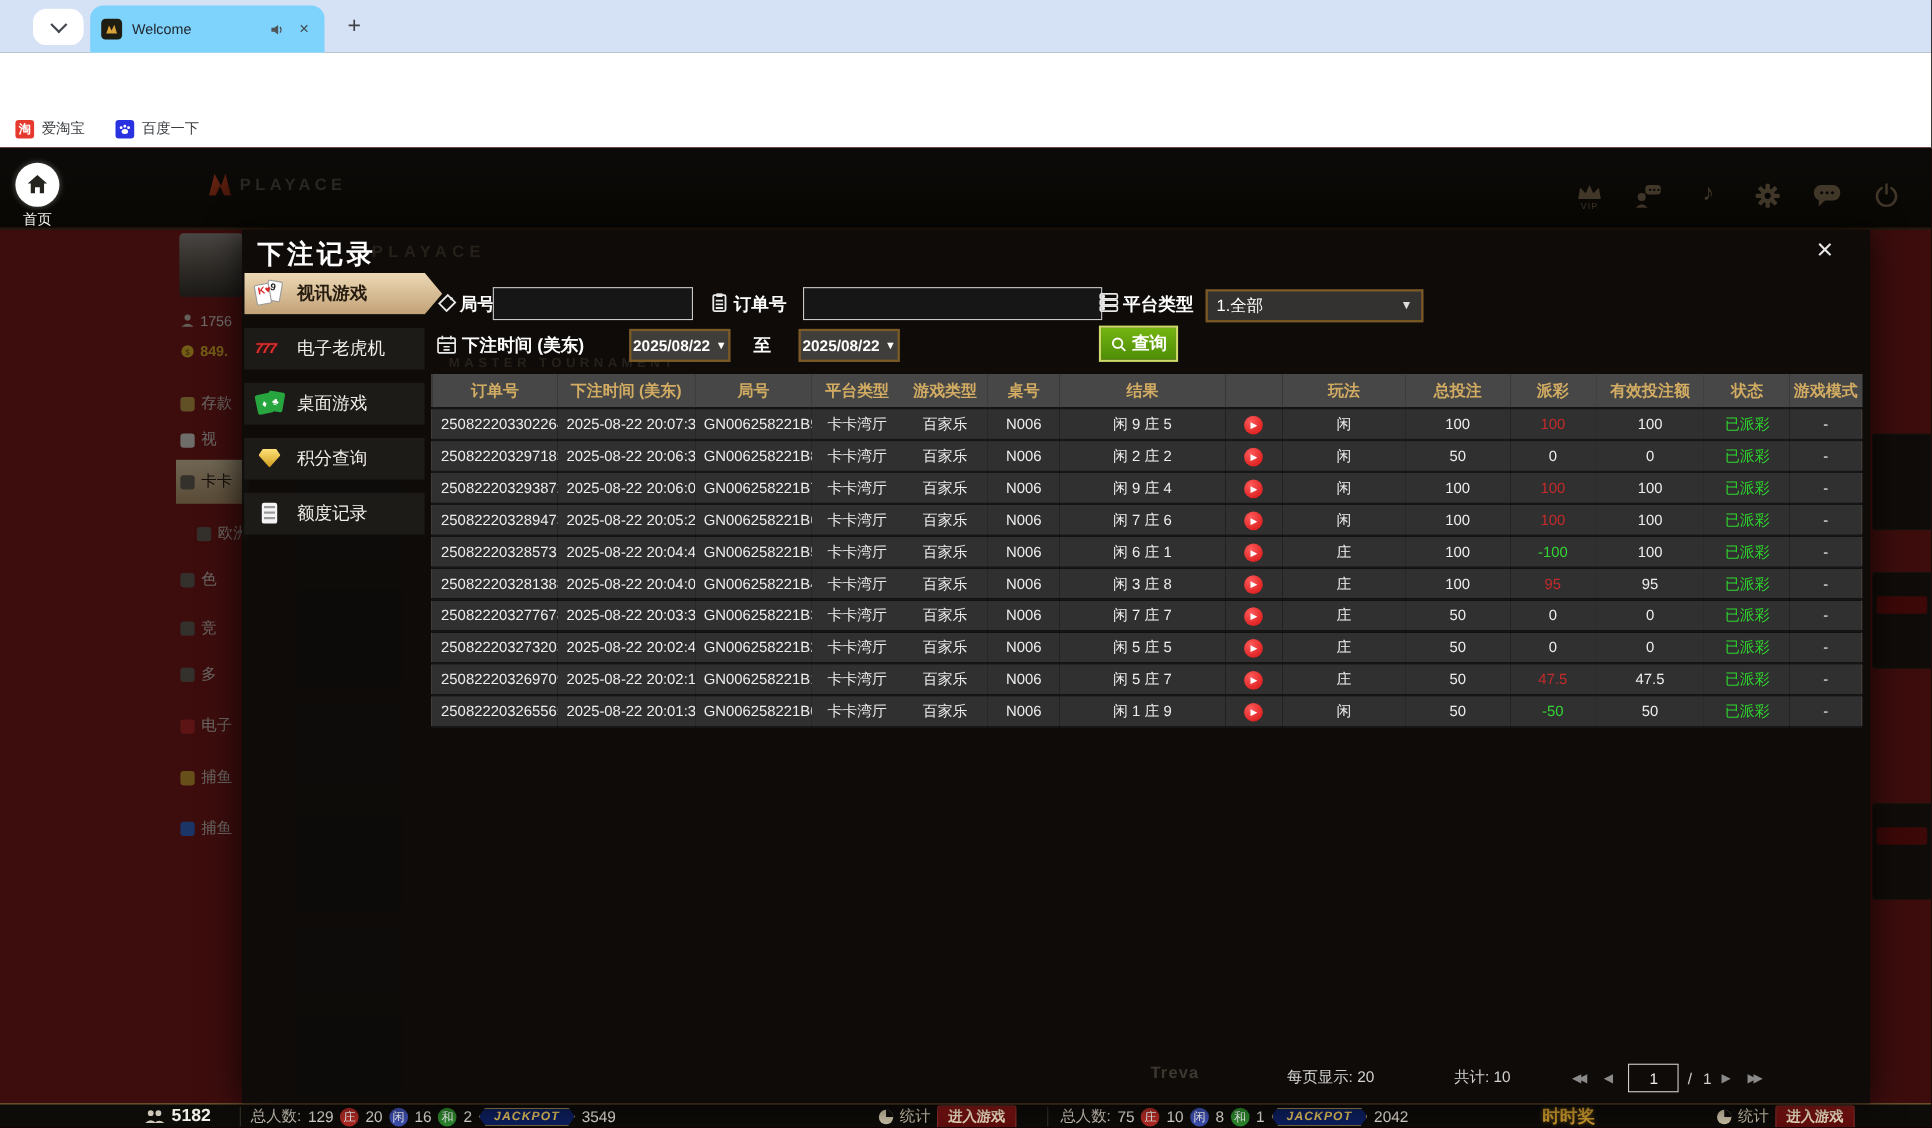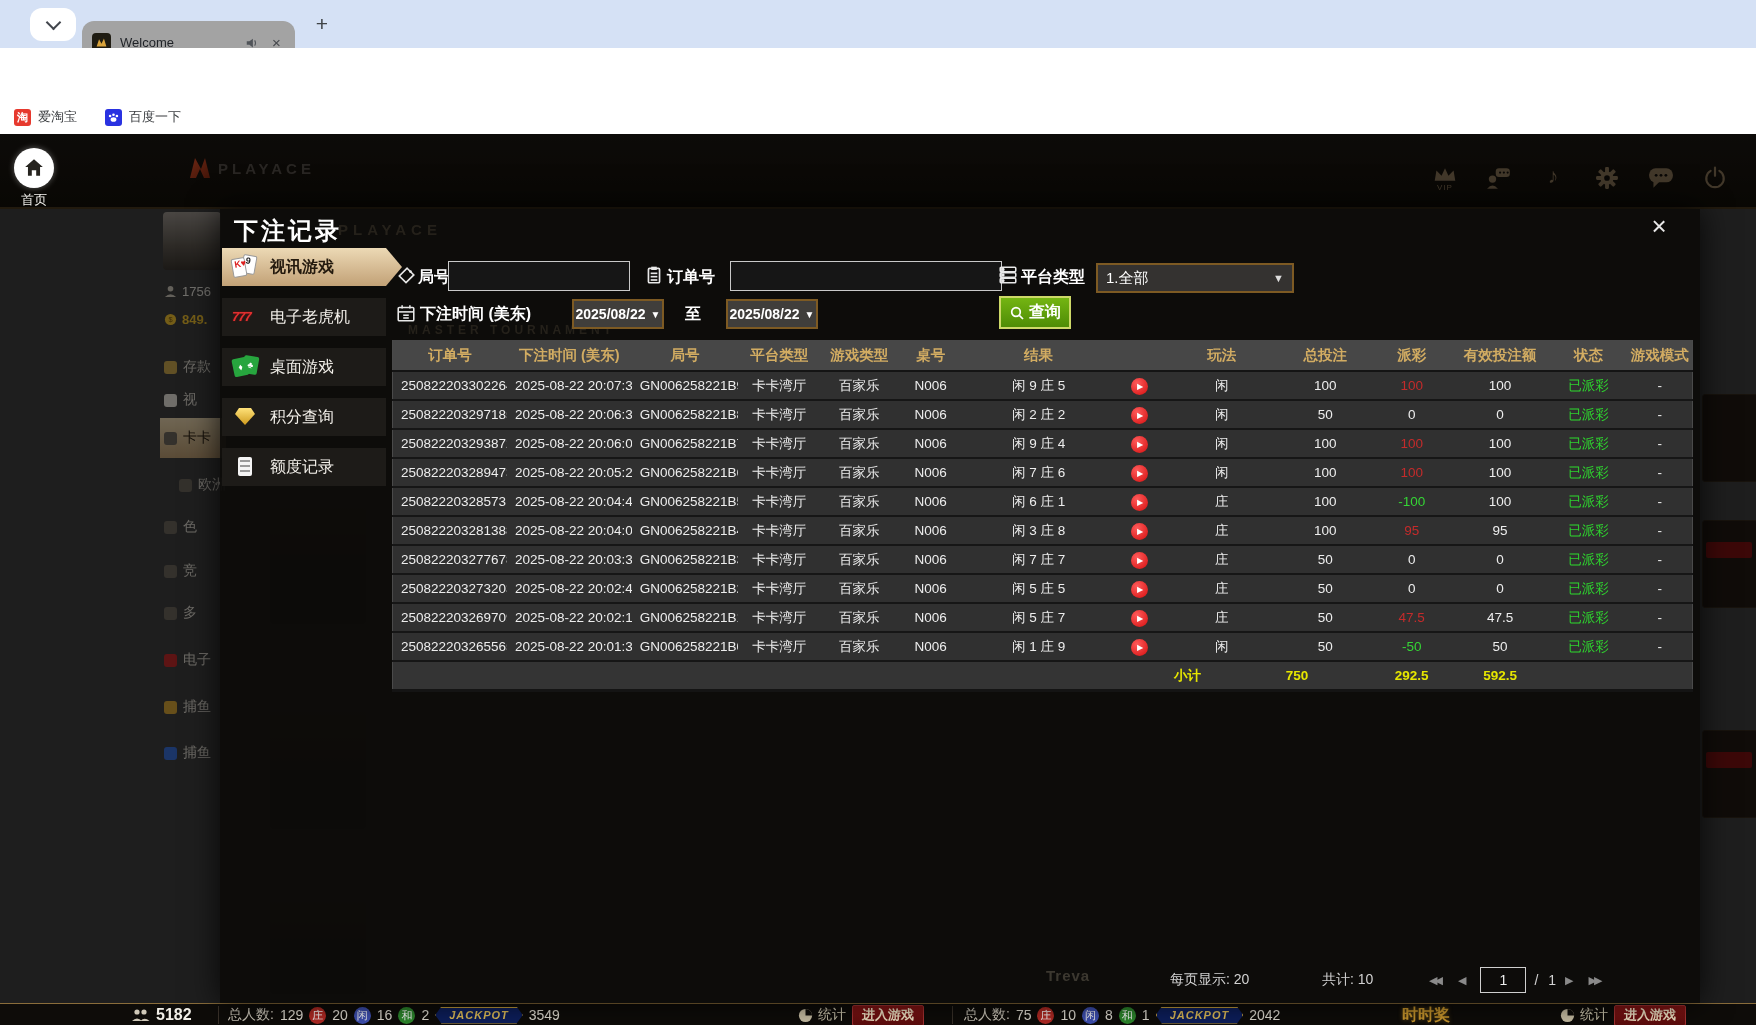--- a/index.html
+++ b/index.html
@@ -6,22 +6,22 @@
   .screen{position:relative;width:1756px;height:1025px;overflow:hidden;
     font-family:"Liberation Sans",sans-serif;background:#0b0908;}
   .abs{position:absolute;}
 
   
   .tabstrip{position:absolute;left:0;top:0;width:1756px;height:48px;background:#d5e1f5;}
   .tab-chevron{position:absolute;left:30px;top:8px;width:46px;height:33px;background:#fff;
     border-radius:12px;display:flex;align-items:center;justify-content:center;cursor:pointer;}
   .chev{width:9px;height:9px;border-right:2px solid #42464d;border-bottom:2px solid #42464d;
     transform:rotate(45deg);margin-top:-4px;}
-  .tab{position:absolute;left:82px;top:5px;width:213px;height:43px;background:#a3a3a3;
-    border-radius:12px 12px 0 0;display:flex;align-items:center;padding:0 10px;box-sizing:border-box;margin-top:16px;}
+  .tab{position:absolute;left:82px;top:5px;width:213px;height:43px;background:#7dd3fc;
+    border-radius:12px 12px 0 0;display:flex;align-items:center;padding:0 10px;box-sizing:border-box;}
   .favicon{width:19px;height:19px;background:#1f1c12;border-radius:4px;display:flex;
     align-items:center;justify-content:center;margin-right:9px;flex:none;}
   .tab-title{font-size:13px;color:#1f2227;flex:1;white-space:nowrap;overflow:hidden;}
   .tab-ic{width:17px;height:17px;display:flex;align-items:center;justify-content:center;
     color:#505459;flex:none;cursor:pointer;}
   .tab-close{font-size:15px;color:#44474c;margin-left:8px;}
   .newtab{position:absolute;left:308px;top:10px;width:28px;height:28px;border-radius:50%;
     display:flex;align-items:center;justify-content:center;font-size:21px;color:#3f4347;cursor:pointer;}
   .toolbar{position:absolute;left:0;top:48px;width:1756px;height:52px;background:#ffffff;}
   .nav-ic{position:absolute;top:60px;font-size:19px;color:#3e4246;width:26px;text-align:center;cursor:pointer;}
@@ -30,21 +30,21 @@
   .url-text{font-size:15px;color:#202226;margin-left:12px;}
   .bookmarks{position:absolute;left:0;top:100px;width:1756px;height:34px;background:#ffffff;
     border-bottom:1px solid #e4e4e4;display:flex;align-items:center;}
   .bm{display:flex;align-items:center;margin-left:14px;cursor:pointer;}
   .bm-label{font-size:13px;color:#3a3d40;margin-left:7px;margin-right:14px;}
   .bm-ic{width:17px;height:17px;border-radius:3px;display:flex;align-items:center;justify-content:center;}
   .bm-tao{background:#e6392e;color:#fff;font-size:11px;font-weight:bold;}
   .bm-baidu{background:#2932e1;}
 
   
-  .page{position:absolute;left:0;top:134px;width:1756px;height:891px;background:#404040;overflow:hidden;}
+  .page{position:absolute;left:0;top:134px;width:1756px;height:891px;background:#7f1d1d;overflow:hidden;}
   .site-header{position:absolute;left:0;top:0;width:1756px;height:73px;
     background:linear-gradient(#1c1713,#131009);border-bottom:2px solid #47381f;}
   .logo{position:absolute;left:190px;top:24px;display:flex;align-items:center;}
   .logo-mark{width:20px;height:20px;background:linear-gradient(135deg,#e4512a,#8c2c12);
     clip-path:polygon(0 100%,25% 0,55% 55%,75% 0,100% 100%,70% 100%,50% 55%,30% 100%);margin-right:8px;}
   .logo-text{font-size:15px;font-weight:bold;letter-spacing:4px;color:#57504a;}
   .hdr-icons{position:absolute;right:26px;top:32px;display:flex;align-items:flex-start;gap:24px;}
   .hic{width:30px;display:flex;flex-direction:column;align-items:center;color:#8a7558;cursor:pointer;}
   .hic svg{display:block;}
   .vip-t{font-size:8px;letter-spacing:1px;color:#8a7558;margin-top:1px;}
@@ -732,29 +732,20 @@
               <td>N006</td>
               <td>闲 1 庄 9</td>
               <td><span class="playbtn">▶</span></td>
               <td>闲</td>
               <td>50</td>
               <td class="p-loss">-50</td>
               <td>50</td>
               <td class="st">已派彩</td>
               <td>-</td>
             </tr>
-            <tr class="sumrow">
-              <td colspan="8"></td>
-              <td class="sumcell">小计</td>
-              <td class="sumcell">750</td>
-              <td class="sumcell">292.5</td>
-              <td class="sumcell">592.5</td>
-              <td></td>
-              <td></td>
-            </tr>
           </tbody>
       </table>
 
       <div class="pgn" style="left:950px;">
           <span>每页显示: 20</span>
         </div>
       <div class="pgn" style="left:1102px;">
           <span>共计: 10</span>
         </div>
       <div class="pgn" style="left:1200px;">

